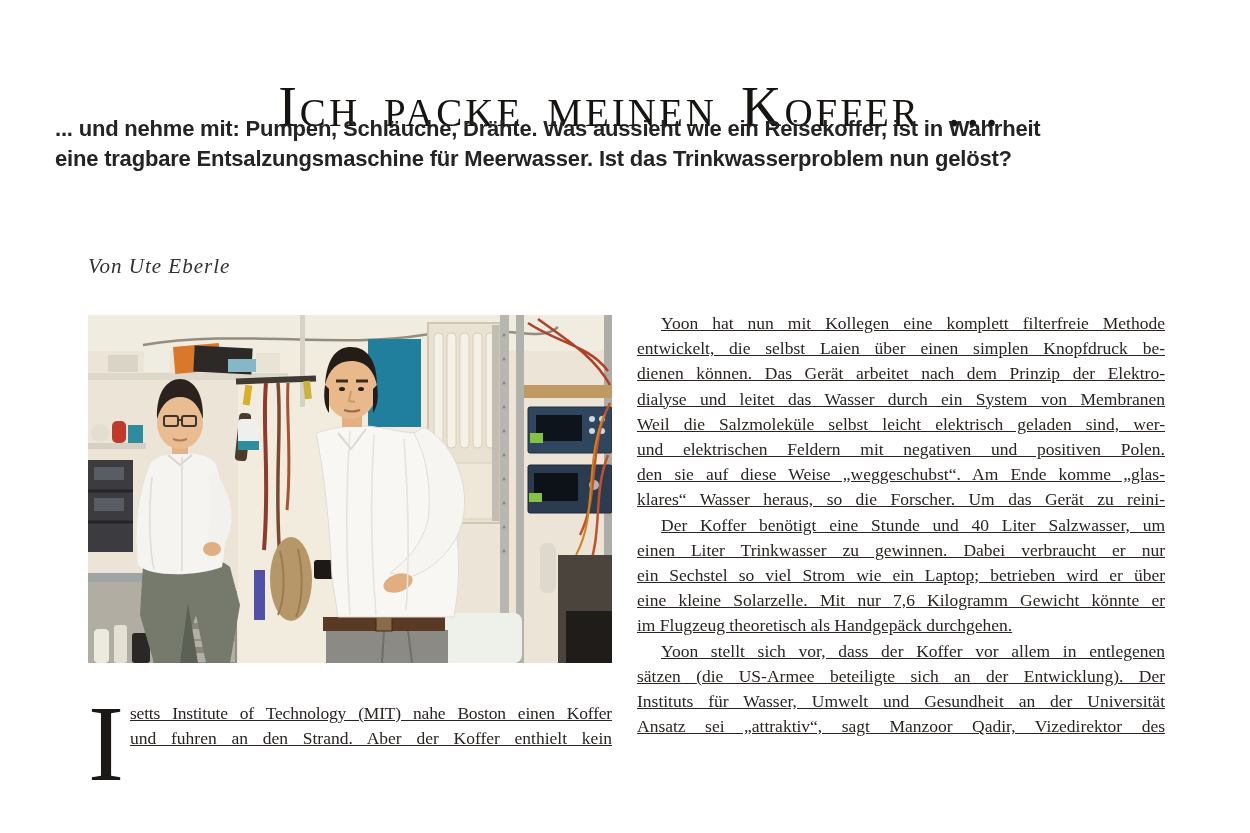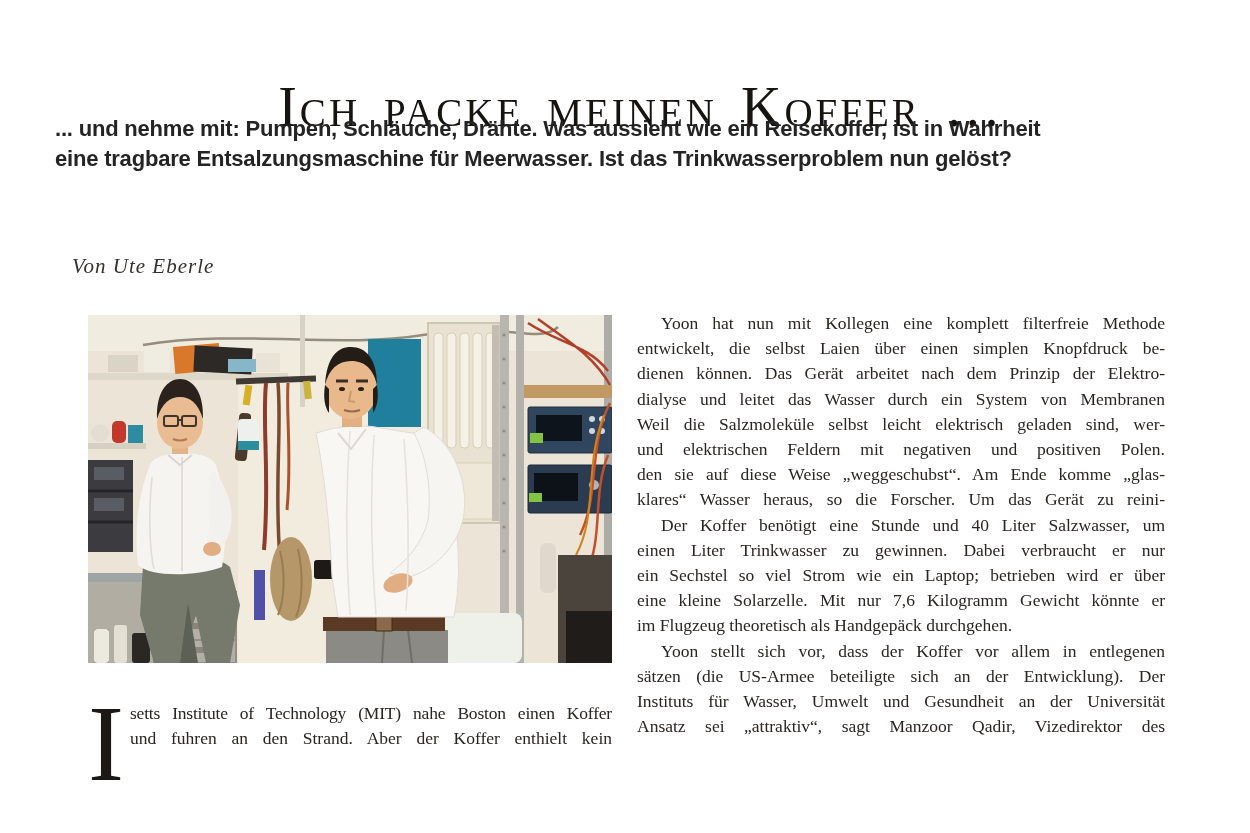--- a/index.html
+++ b/index.html
@@ -9,26 +9,26 @@
 
   .title{position:absolute;top:40px;left:0;width:100%;text-align:center;
          font-family:"Liberation Serif",serif;font-variant:small-caps;
          font-size:56px;line-height:1.05;letter-spacing:3px;word-spacing:7px;
          color:#161310;font-weight:500;}
 
   .subtitle{position:absolute;top:114px;left:55px;right:55px;text-align:left;
             font-family:"Liberation Sans",sans-serif;font-weight:700;
             font-size:22px;line-height:30px;color:#242424;letter-spacing:-0.2px;}
 
-  .byline{position:absolute;left:72px;top:254px;
+  .byline{position:absolute;left:88px;top:254px;
           font-style:italic;font-size:21px;color:#33302d;letter-spacing:1px;}
 
   .photo{position:absolute;left:88px;top:315px;width:524px;height:348px;display:block;}
 
-  .col{font-size:17.5px;line-height:25.2px;color:#2a2522;}
+  .col{font-size:17.5px;line-height:25.2px;color:#2a2522;text-decoration:underline;}
   .right-col{position:absolute;left:637px;top:311px;width:528px;}
   .intro{position:absolute;left:88px;top:701px;width:524px;}
 
   .line{text-align:justify;text-align-last:justify;white-space:normal;}
   .line.lastline{text-align-last:left;}
   .line.indent{text-indent:24px;}
   .intro .para:first-child .line:first-child{letter-spacing:-0.2px;}
 
   .dropcap{float:left;font-family:"Liberation Serif",serif;color:#1c1815;
            font-size:108px;line-height:80px;height:78px;margin:3px 6px 0 0;}

